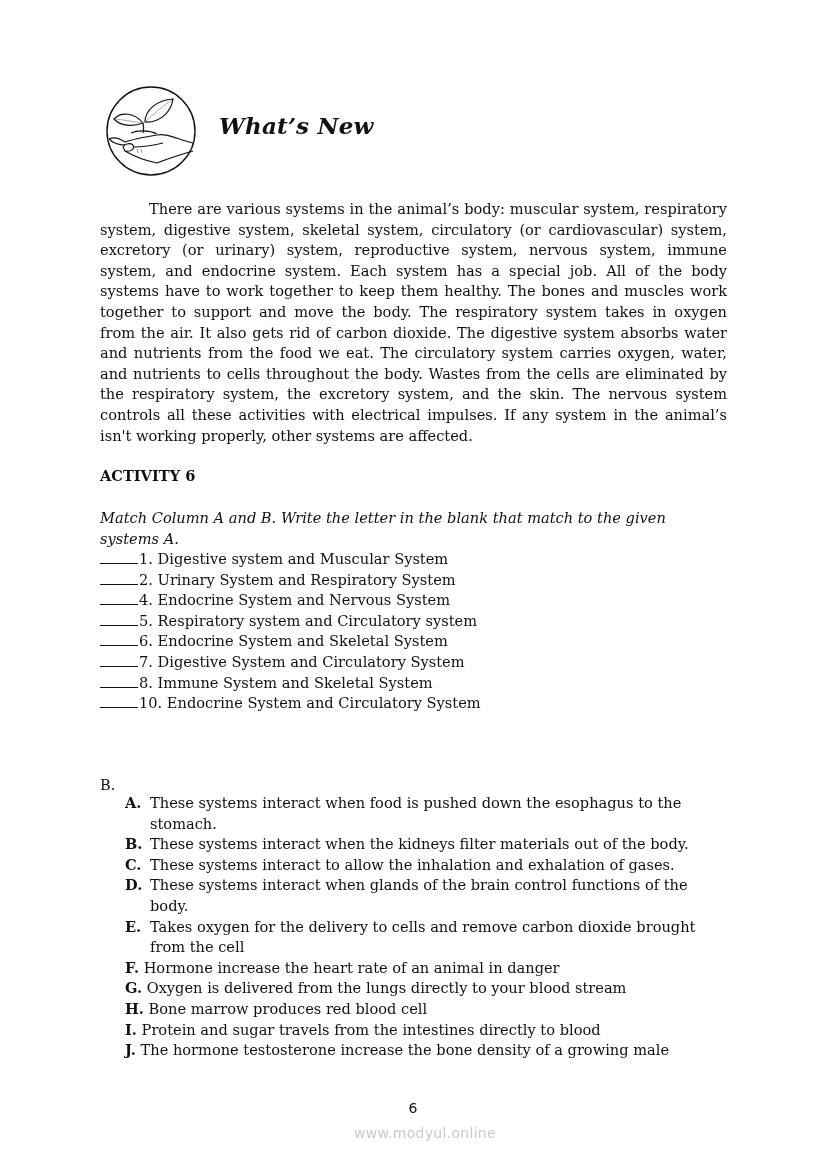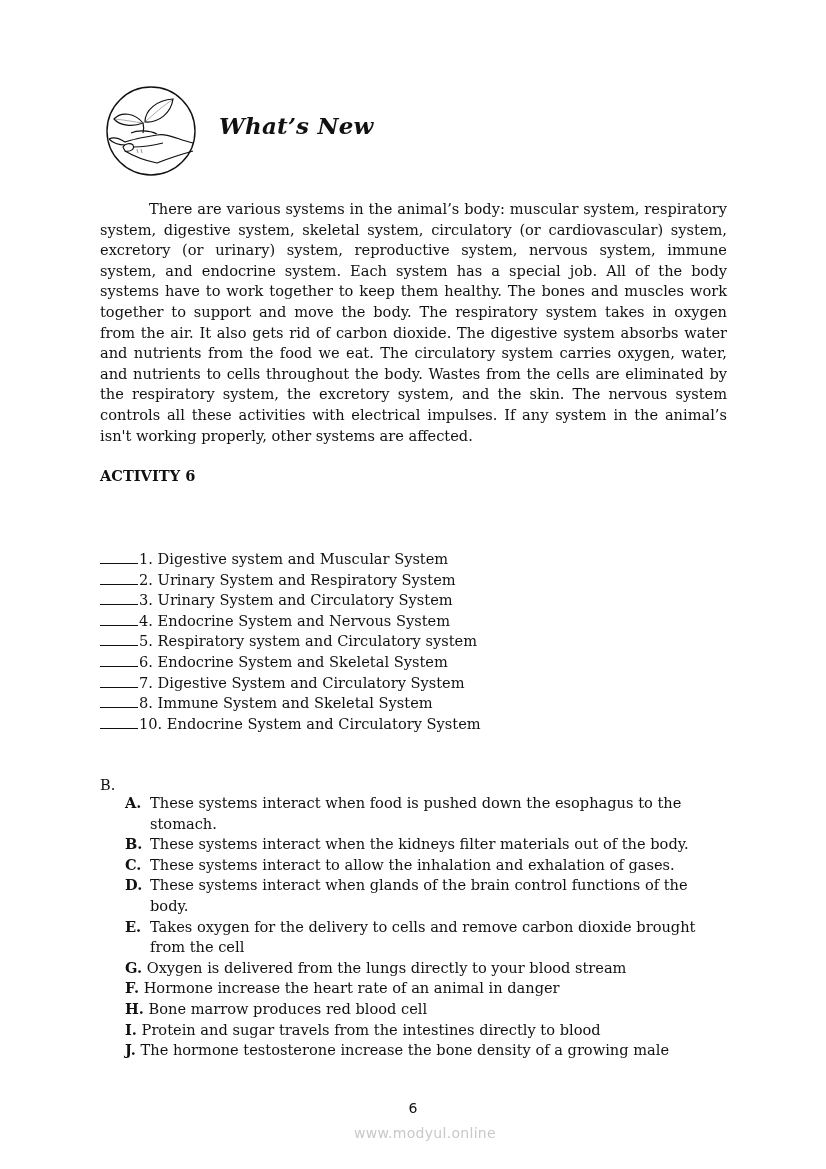--- a/index.html
+++ b/index.html
@@ -173,43 +173,43 @@
       <path d="M20 66 C 30 72, 42 76, 52 78 C 62 74, 74 70, 88 66" fill="none" stroke="#111" stroke-width="1.2"></path>
       <path d="M32 64 L 33 68 M 36 64 L 37 68" stroke="#666" stroke-width="0.7"></path>
     </svg>
   </div>
   <div class="section-title">What’s New</div>
 
   <p class="body-text intro">There are various systems in the animal’s body: muscular system, respiratory system, digestive system, skeletal system, circulatory (or cardiovascular) system, excretory (or urinary) system, reproductive system, nervous system, immune system, and endocrine system. Each system has a special job.  All of the body systems have to work together to keep them healthy. The bones and muscles work together to support and move the body. The respiratory system takes in oxygen from the air. It also gets rid of carbon dioxide. The digestive system absorbs water and nutrients from the food we eat. The circulatory system carries oxygen, water, and nutrients to cells throughout the body. Wastes from the cells are eliminated by the respiratory system, the excretory system, and the skin. The nervous system controls all these activities with electrical impulses. If any system in the animal’s isn't working properly, other systems are affected.</p>
 
   <div class="activity-heading">ACTIVITY 6</div>
 
+  <p class="instructions">Match Column A and B. Write the letter in the blank that match to the given systems A.</p>
 
   <ul class="col-a-list">
     <li><span class="blank"></span><span>1.</span> <span>Digestive system and Muscular System</span></li>
     <li><span class="blank"></span><span>2.</span> <span>Urinary System and Respiratory System</span></li>
-    <li><span class="blank"></span><span>3.</span> <span>Urinary System and Circulatory System</span></li>
     <li><span class="blank"></span><span>4.</span> <span>Endocrine System and Nervous System</span></li>
     <li><span class="blank"></span><span>5.</span> <span>Respiratory system and Circulatory system</span></li>
     <li><span class="blank"></span><span>6.</span> <span>Endocrine System and Skeletal System</span></li>
     <li><span class="blank"></span><span>7.</span> <span>Digestive System and Circulatory System</span></li>
     <li><span class="blank"></span><span>8.</span> <span>Immune System and Skeletal System</span></li>
     <li><span class="blank"></span><span>10.</span> <span>Endocrine System and Circulatory System</span></li>
   </ul>
 
   <div class="col-b-label">B.</div>
 
   <ul class="col-b-list">
     <li class="hang"><span class="letter">A.</span><span>These systems interact when food is pushed down the esophagus to the stomach.</span></li>
     <li class="hang"><span class="letter">B.</span><span>These systems interact when the kidneys filter materials out of the body.</span></li>
     <li class="hang"><span class="letter">C.</span><span>These systems interact to allow the inhalation and exhalation of gases.</span></li>
     <li class="hang"><span class="letter">D.</span><span>These systems interact when glands of the brain control functions of the body.</span></li>
     <li class="hang"><span class="letter">E.</span><span>Takes oxygen for the delivery to cells and remove carbon dioxide brought from the cell</span></li>
+    <li><span class="letter">F.</span> <span>Hormone increase the heart rate of an animal in danger</span></li>
     <li><span class="letter">G.</span> <span>Oxygen is delivered from the lungs directly to your blood stream</span></li>
-    <li><span class="letter">F.</span> <span>Hormone increase the heart rate of an animal in danger</span></li>
     <li><span class="letter">H.</span> <span>Bone marrow produces red blood cell</span></li>
     <li><span class="letter">I.</span> <span>Protein and sugar travels from the intestines directly to blood</span></li>
     <li><span class="letter">J.</span> <span>The hormone testosterone increase the bone density of a growing male</span></li>
   </ul>
 
   <div class="page-number">6</div>
   <div class="watermark">www.modyul.online</div>
 
 </div>
 

